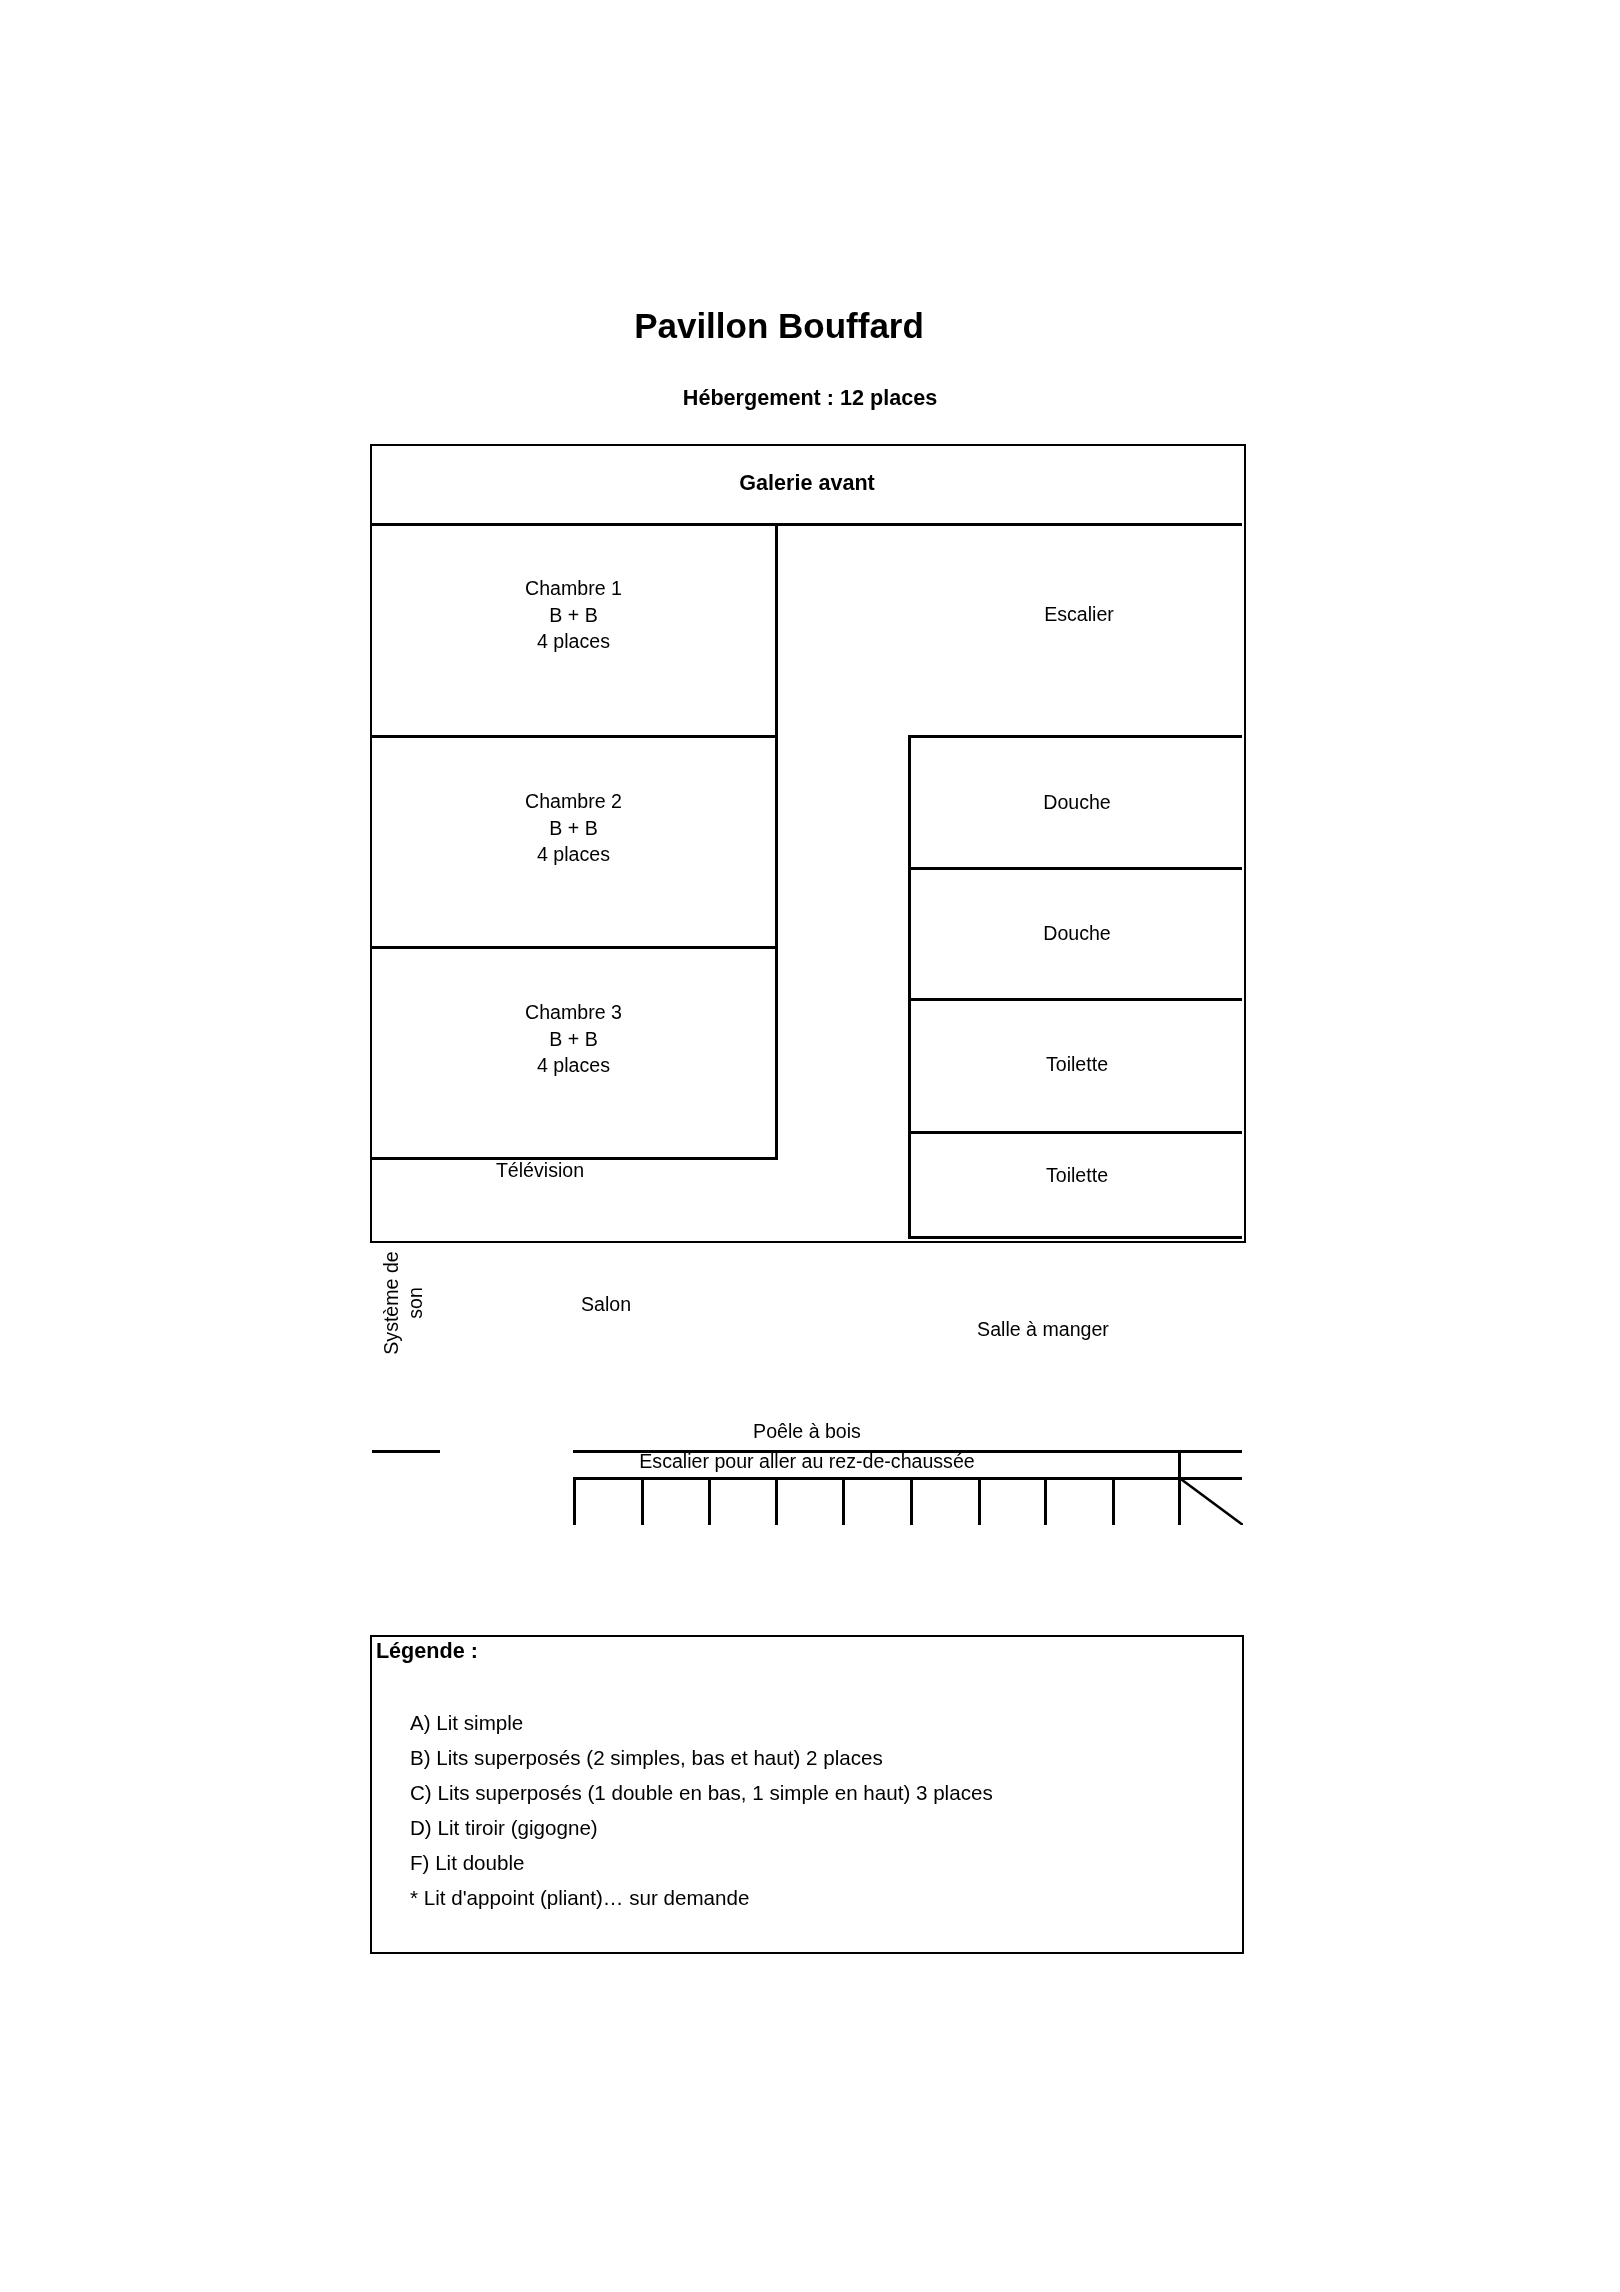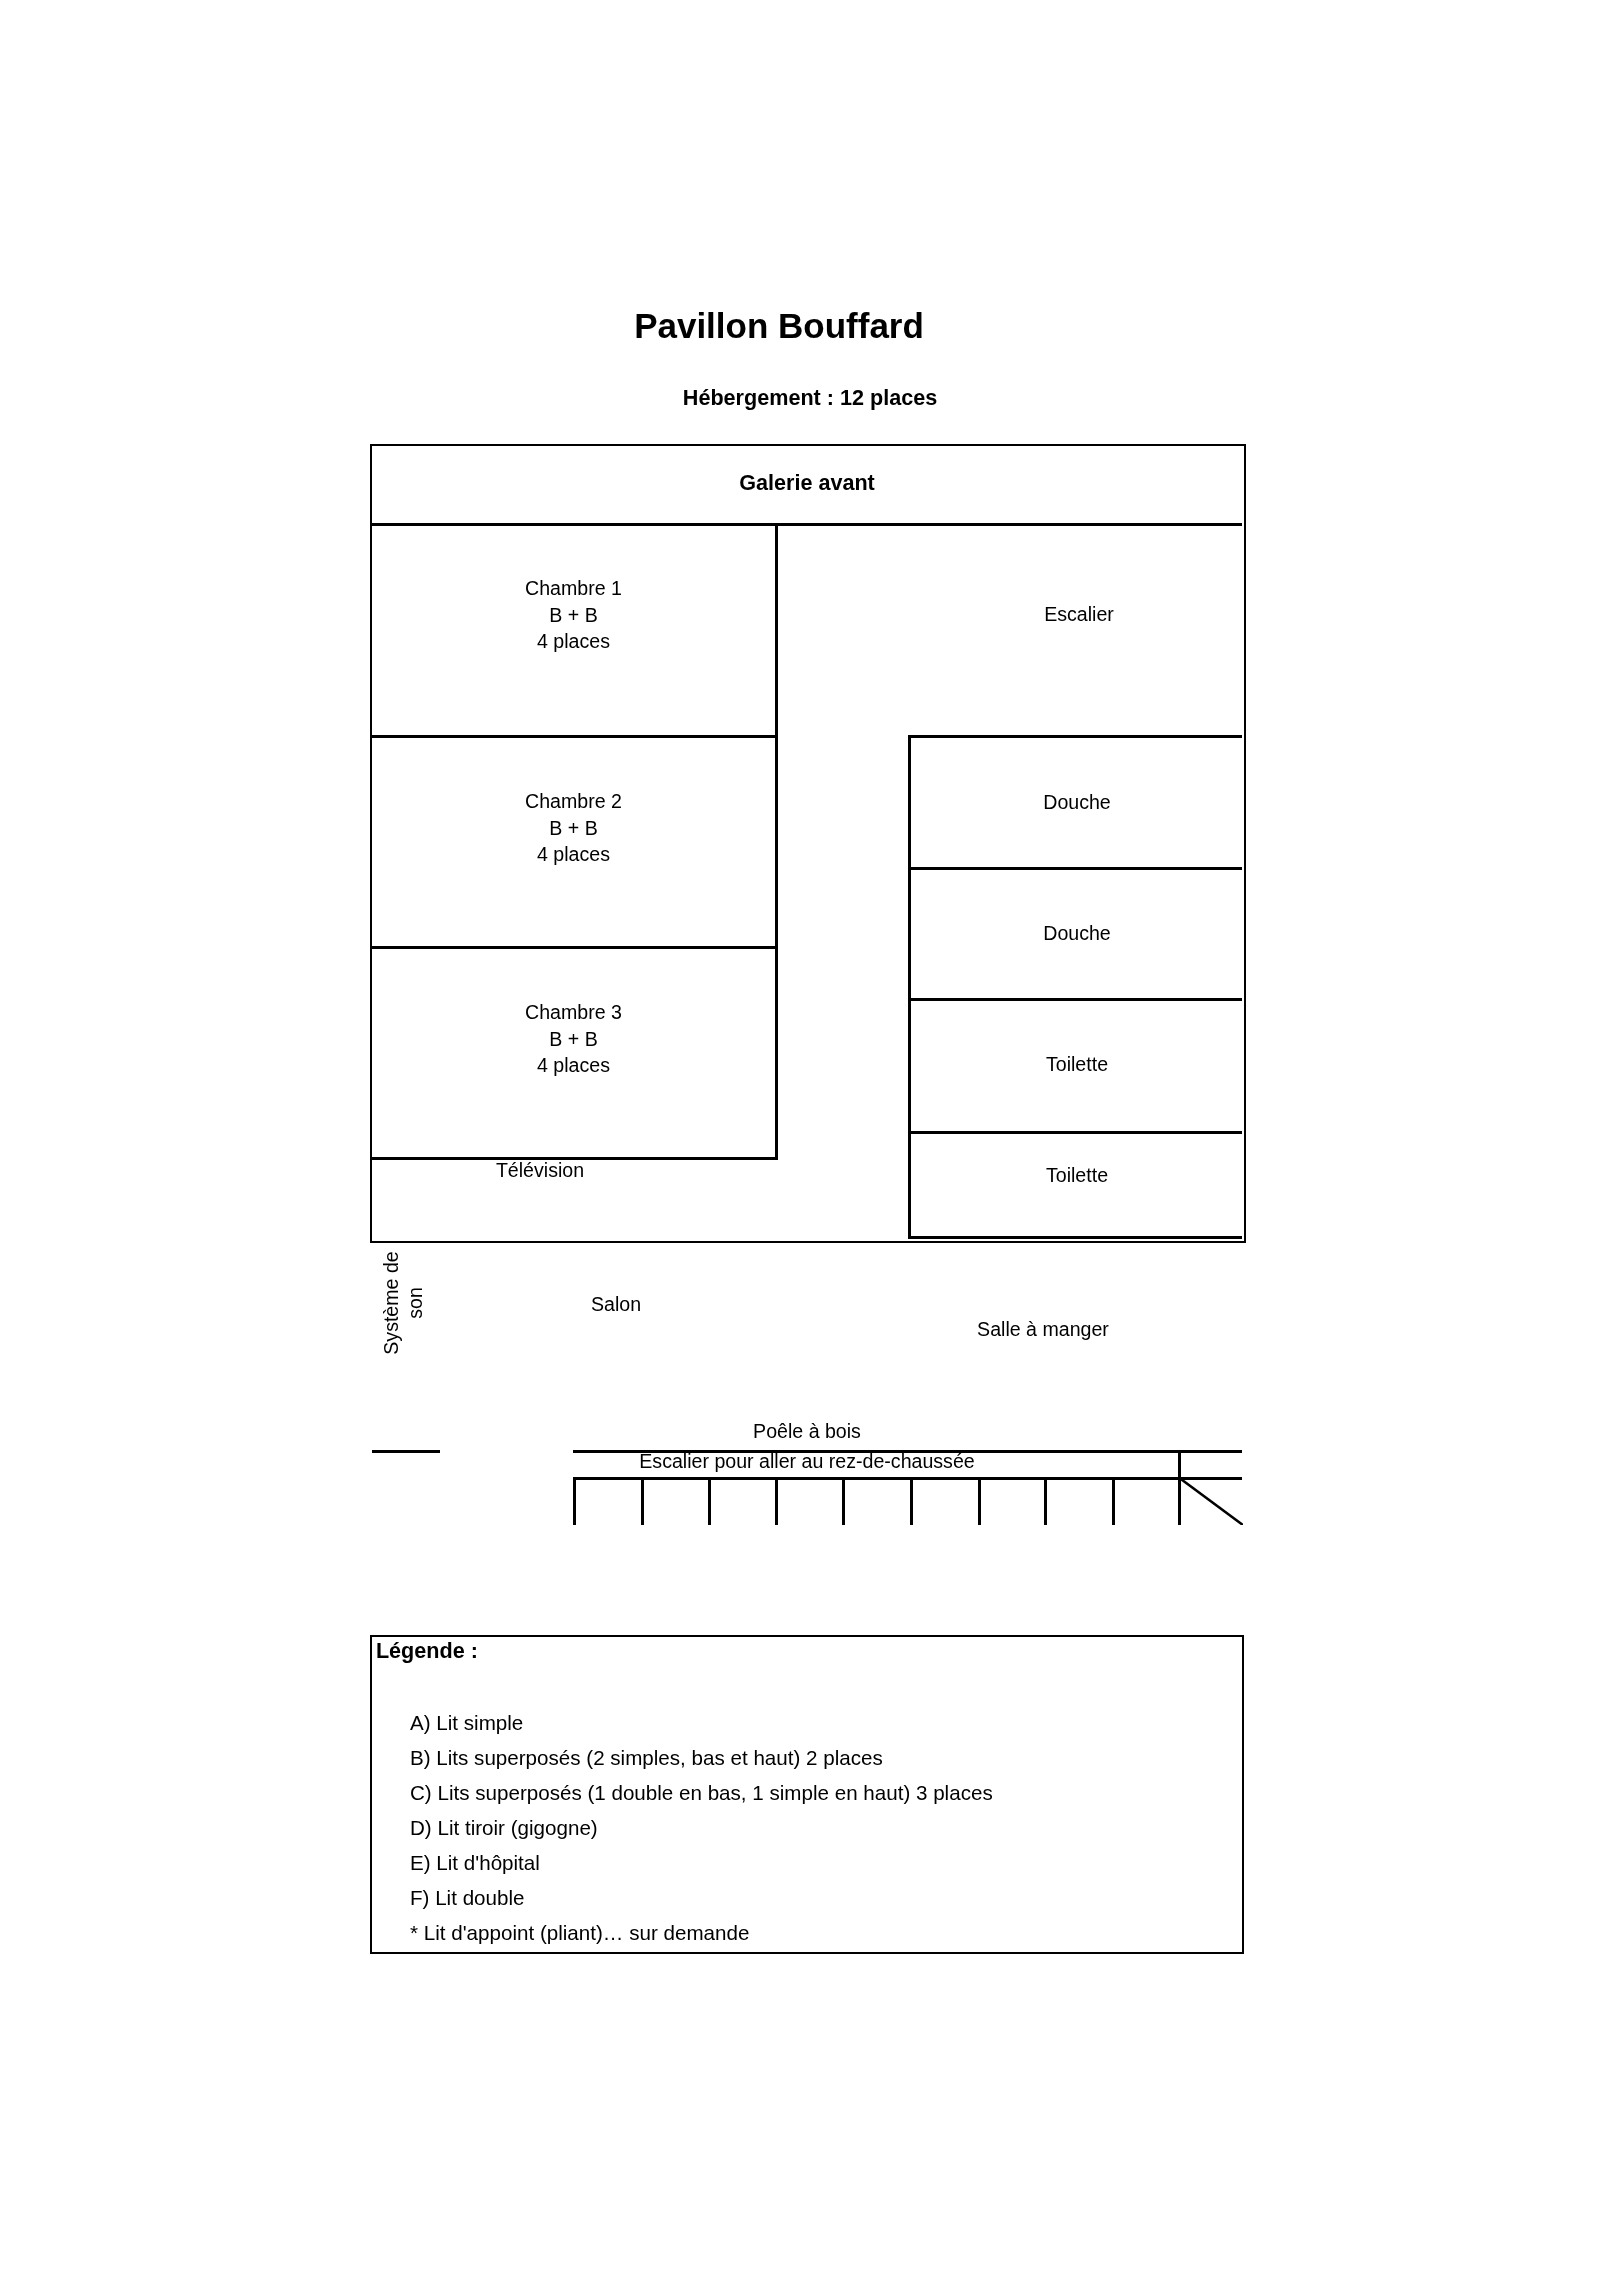--- a/index.html
+++ b/index.html
@@ -118,35 +118,34 @@
       <div class="lbl" style="left:705px;top:619px;">Toilette</div>
       <div class="lbl" style="left:705px;top:730px;">Toilette</div>
 
       <div class="lbl" style="left:168px;top:725px;">Télévision</div>
 
       <div class="rot">
         <div>Système de</div>
         <div>son</div>
       </div>
 
-      <div class="lbl" style="left:244px;top:859px;">Salon</div>
+      <div class="lbl" style="left:234px;top:859px;">Salon</div>
       <div class="lbl" style="left:671px;top:884px;">Salle à manger</div>
       <div class="lbl" style="left:435px;top:986px;">Poêle à bois</div>
       <div class="lbl" style="left:435px;top:1016px;">Escalier pour aller au rez-de-chaussée</div>
 
     </div>
   </div>
 
   <div class="legend">
     <div class="legend-heading">Légende :</div>
     <ul class="legend-items">
       <li>A) Lit simple</li>
       <li>B) Lits superposés (2 simples, bas et haut) 2 places</li>
       <li>C) Lits superposés (1 double en bas, 1 simple en haut) 3 places</li>
       <li>D) Lit tiroir (gigogne)</li>
-      <li>E) Lit d'hôpital</li>
       <li>F) Lit double</li>
       <li>* Lit d'appoint (pliant)… sur demande</li>
     </ul>
   </div>
 
 </div>
 
 
 </body></html>

